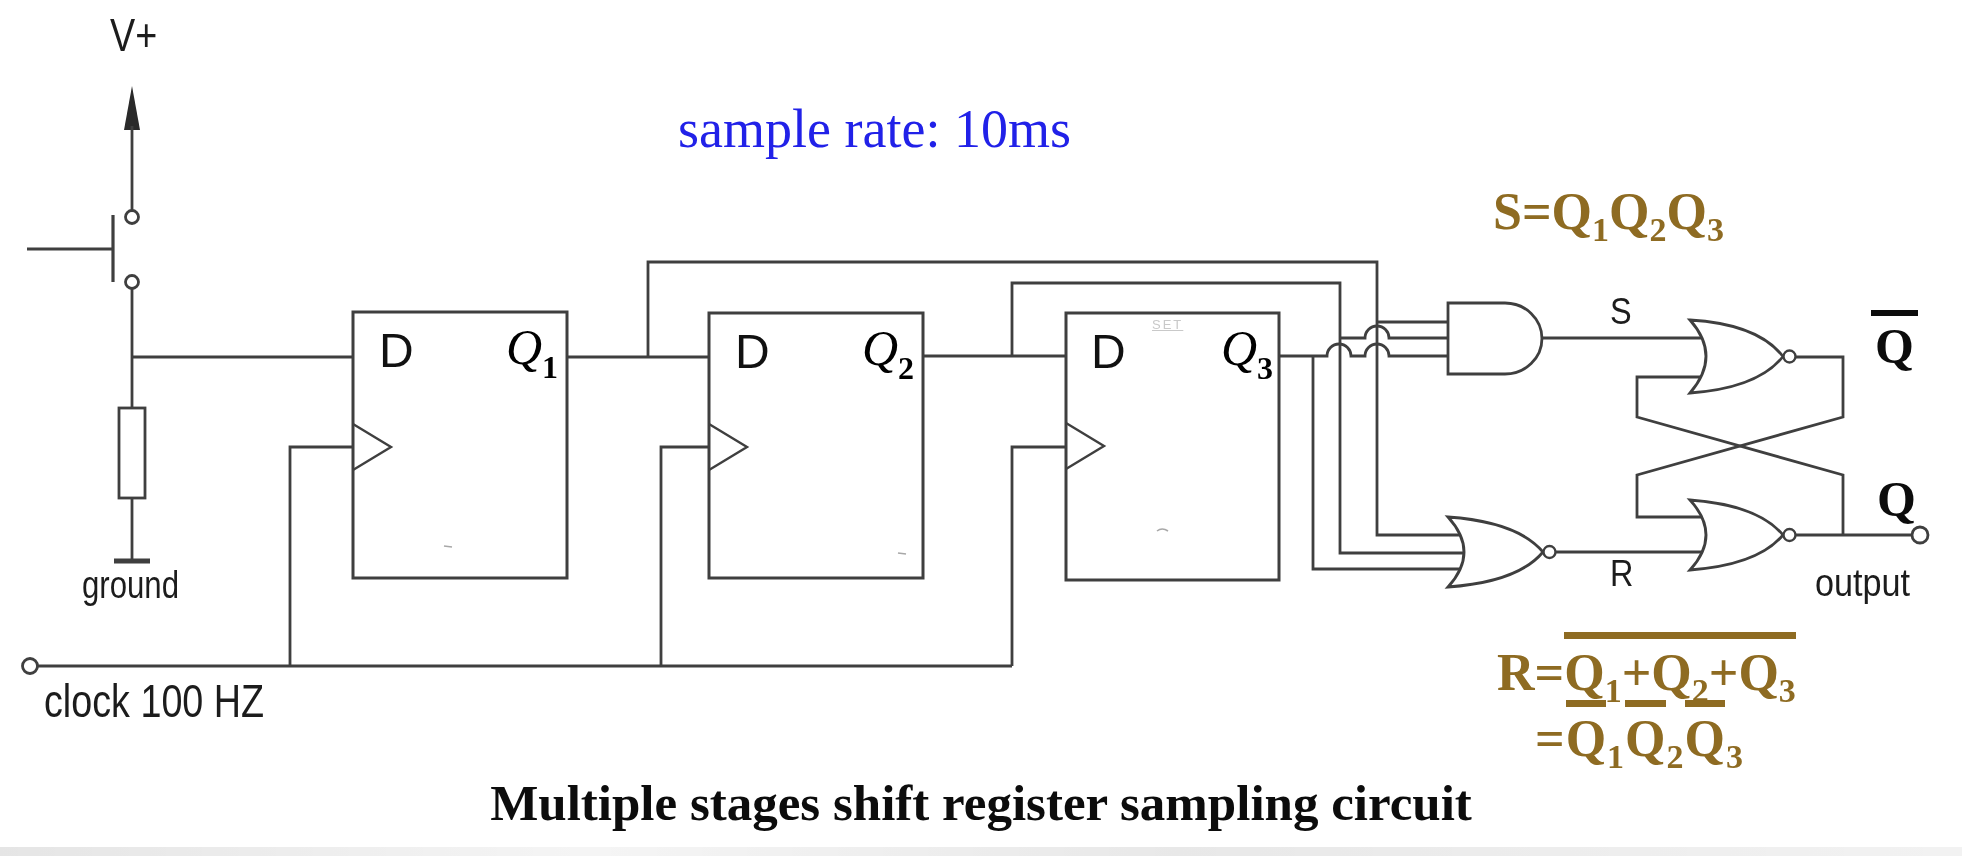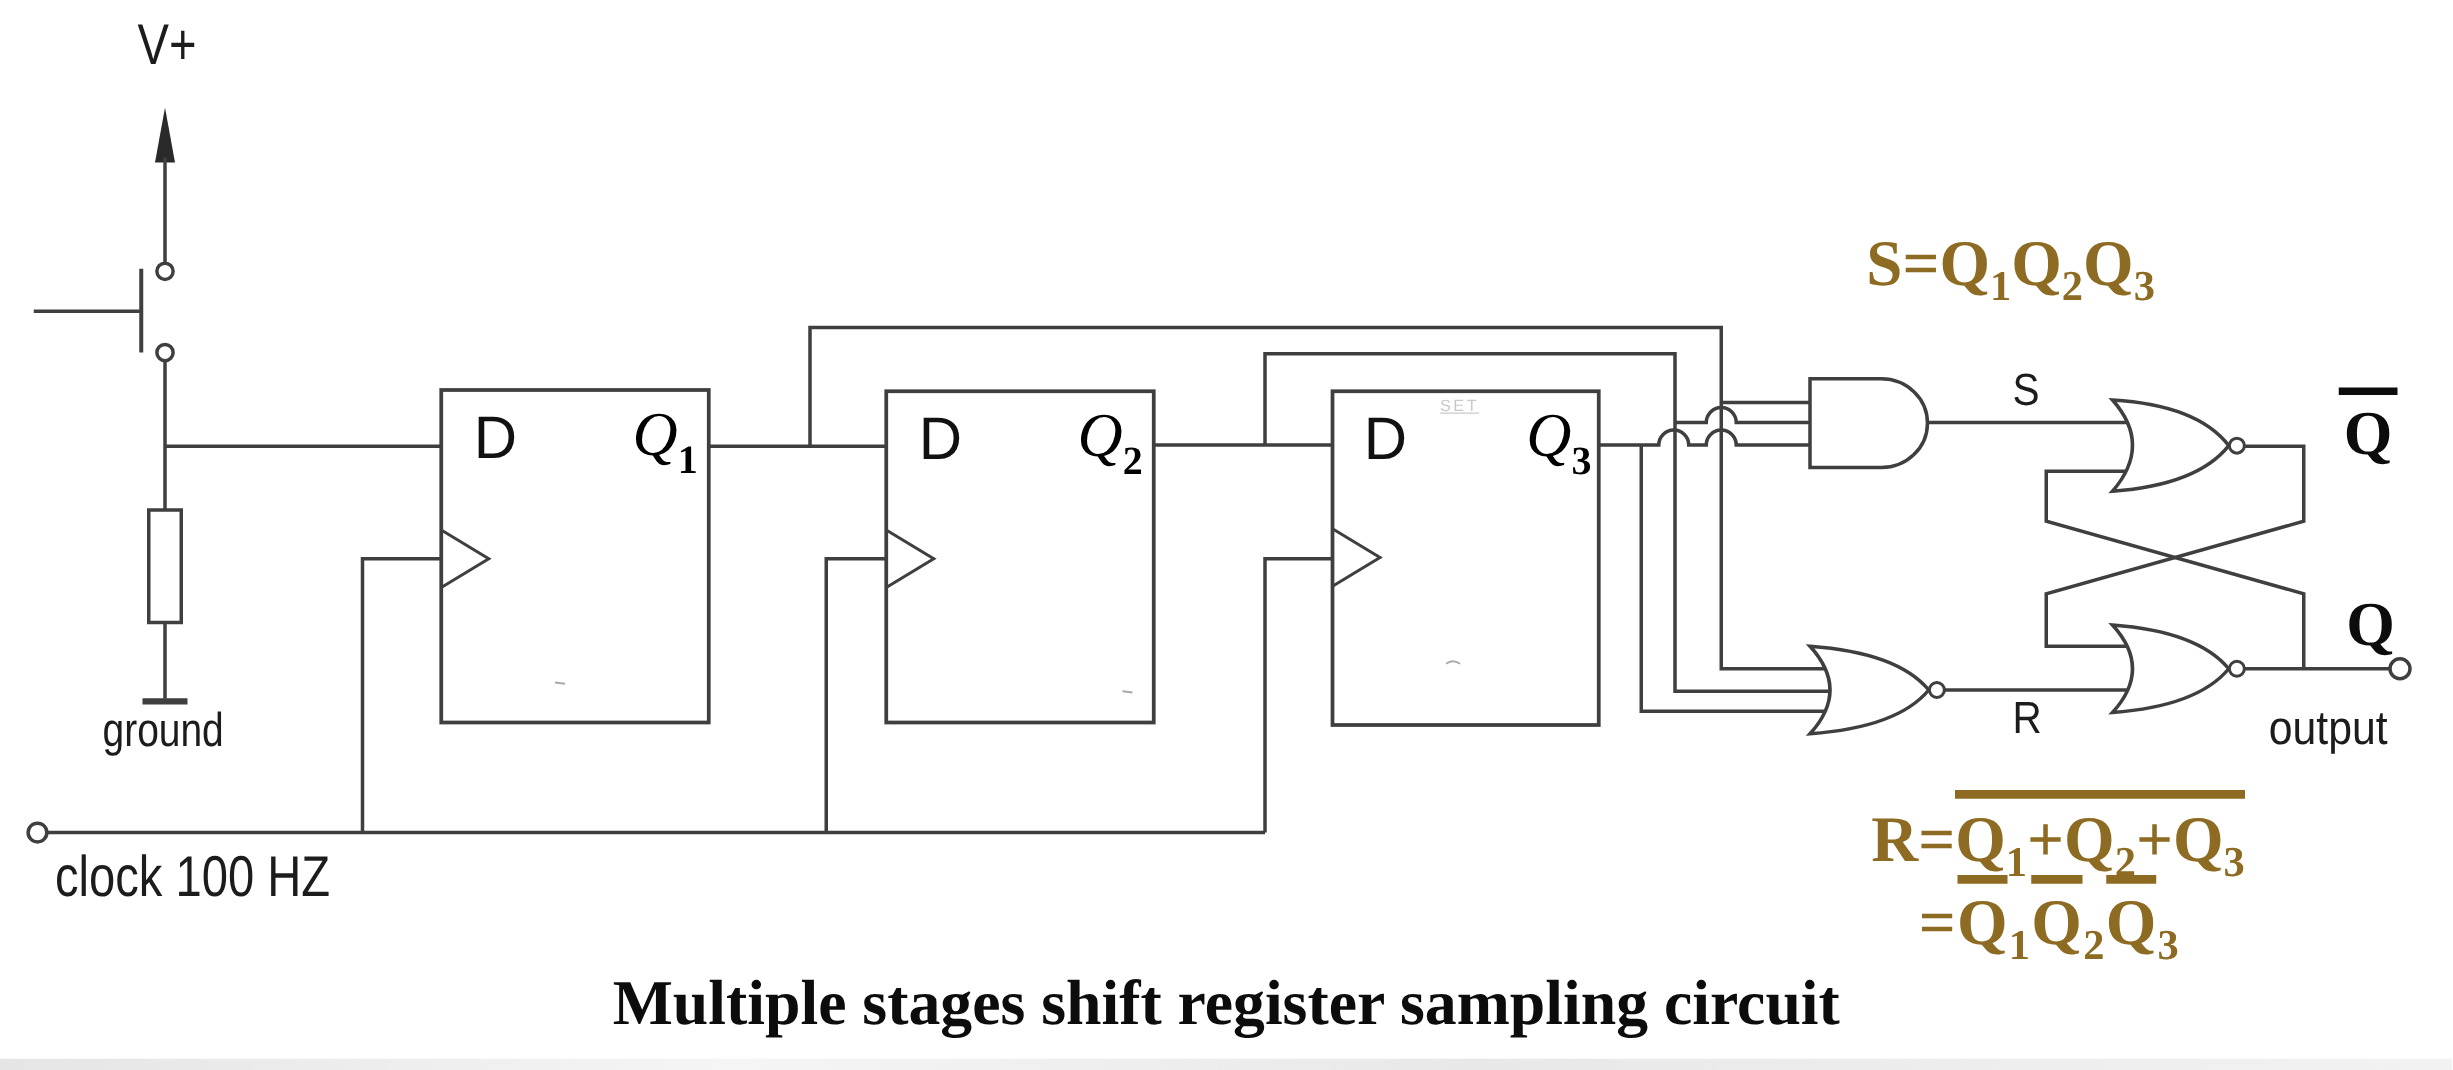--- a/index.html
+++ b/index.html
@@ -101,20 +101,21 @@
       <path d="M1157,531 Q1162,527 1168,531"></path>
     </g>
   </svg>
 
   <span class="lbl narrow" style="left:110px;top:12px;font-size:46px;">V+</span>
 
   <span class="lbl narrow" style="left:82px;top:566px;font-size:38px;">ground</span>
 
   <span class="lbl narrow" style="left:44px;top:678px;font-size:46px;">clock 100 HZ</span>
 
+  <span class="lbl serif blue-note" style="left:678px;top:102px;">sample rate: 10ms</span>
 
   <span class="lbl dlabel" style="left:379px;top:327px;">D</span>
   <span class="lbl qlabel" style="left:506px;top:322px;"><i>Q</i><sub>1</sub></span>
 
   <span class="lbl dlabel" style="left:735px;top:328px;">D</span>
   <span class="lbl qlabel" style="left:862px;top:323px;"><i>Q</i><sub>2</sub></span>
 
   <span class="lbl dlabel" style="left:1091px;top:328px;">D</span>
   <span class="lbl qlabel" style="left:1221px;top:323px;"><i>Q</i><sub>3</sub></span>
 

